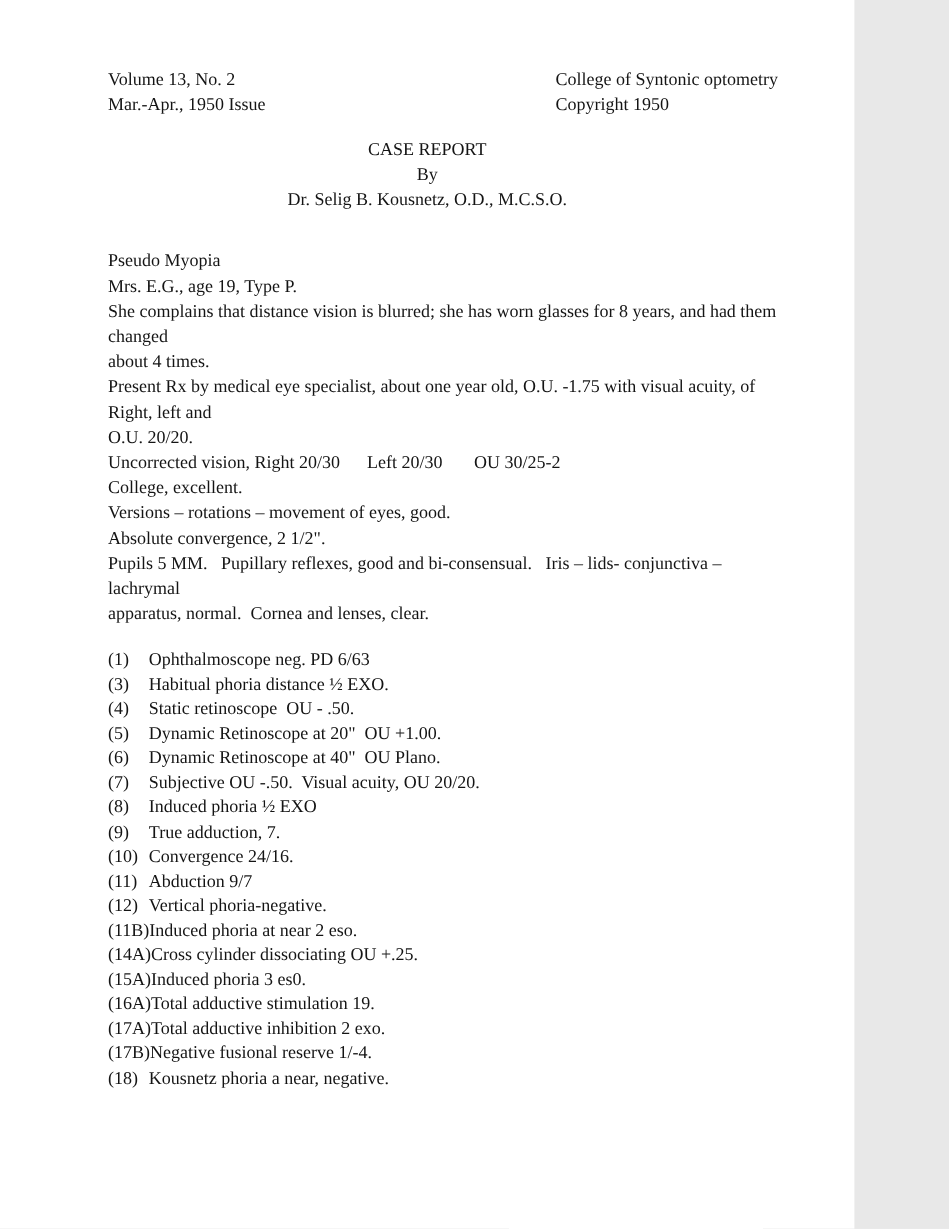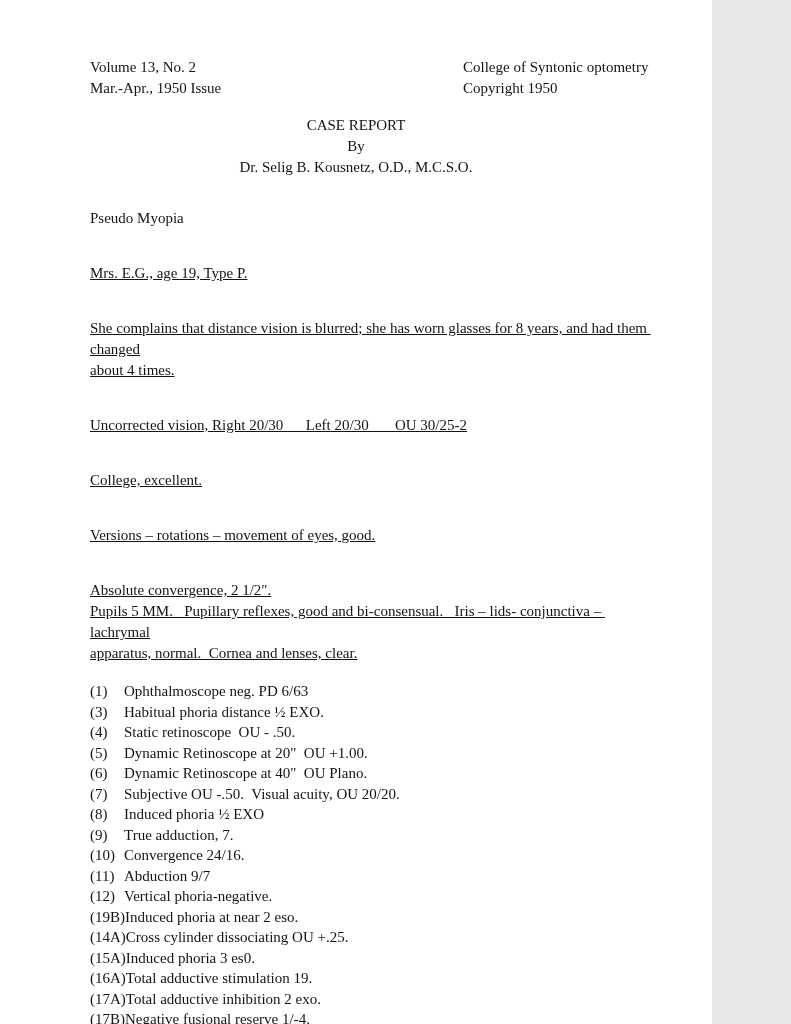--- a/index.html
+++ b/index.html
@@ -34,23 +34,22 @@
     margin: 16px -58px 0 -90px; 
     text-align: center;
   }
   .underlined {
     text-underline-offset: 2px;
   }
   .section-heading {
     margin-top: 30px;
   }
   p.doc-par {
-    margin-top: 34px;
+    margin-top: 0;
     white-space: pre-wrap;
-    text-decoration: underline;
   }
   .findings {
     margin-top: 17px;
   }
   .finding-row {
     display: flex;
     line-height: 20.5px;
     white-space: pre-wrap;
   }
   .finding-num {
@@ -83,20 +82,22 @@
     <div>Dr. Selig B. Kousnetz, O.D., M.C.S.O.</div>
   </div>
 
   <div class="section-heading"><span class="underlined">Pseudo Myopia</span></div>
 
   <p class="doc-par">Mrs. E.G., age 19, Type P.</p>
 
   <p class="doc-par">She complains that distance vision is blurred; she has worn glasses for 8 years, and had them changed
 about 4 times.</p>
 
+  <p class="doc-par">Present Rx by medical eye specialist, about one year old, O.U. -1.75 with visual acuity, of Right, left and
+O.U. 20/20.</p>
 
   <p class="doc-par">Uncorrected vision, Right 20/30      Left 20/30       OU 30/25-2</p>
 
   <p class="doc-par">College, excellent.</p>
 
   <p class="doc-par">Versions – rotations – movement of eyes, good.</p>
 
   <p class="doc-par">Absolute convergence, 2 1/2".
 Pupils 5 MM.   Pupillary reflexes, good and bi-consensual.   Iris – lids- conjunctiva – lachrymal
 apparatus, normal.  Cornea and lenses, clear.</p>
@@ -106,21 +107,21 @@
     <div class="finding-row"><span class="finding-num">(3)</span><span class="finding-text">Habitual phoria distance ½ EXO.</span></div>
     <div class="finding-row"><span class="finding-num">(4)</span><span class="finding-text">Static retinoscope  OU - .50.</span></div>
     <div class="finding-row"><span class="finding-num">(5)</span><span class="finding-text">Dynamic Retinoscope at 20"  OU +1.00.</span></div>
     <div class="finding-row"><span class="finding-num">(6)</span><span class="finding-text">Dynamic Retinoscope at 40"  OU Plano.</span></div>
     <div class="finding-row"><span class="finding-num">(7)</span><span class="finding-text">Subjective OU -.50.  Visual acuity, OU 20/20.</span></div>
     <div class="finding-row"><span class="finding-num">(8)</span><span class="finding-text">Induced phoria ½ EXO</span></div>
     <div class="finding-row"><span class="finding-num">(9)</span><span class="finding-text">True adduction, 7.</span></div>
     <div class="finding-row"><span class="finding-num">(10)</span><span class="finding-text">Convergence 24/16.</span></div>
     <div class="finding-row"><span class="finding-num">(11)</span><span class="finding-text">Abduction 9/7</span></div>
     <div class="finding-row"><span class="finding-num">(12)</span><span class="finding-text">Vertical phoria-negative.</span></div>
-    <div class="finding-row"><span class="finding-num">(19B)</span><span class="finding-text">Induced phoria at near 2 eso.</span></div>
+    <div class="finding-row"><span class="finding-num">(11B)</span><span class="finding-text">Induced phoria at near 2 eso.</span></div>
     <div class="finding-row"><span class="finding-num">(14A)</span><span class="finding-text">Cross cylinder dissociating OU +.25.</span></div>
     <div class="finding-row"><span class="finding-num">(15A)</span><span class="finding-text">Induced phoria 3 es0.</span></div>
     <div class="finding-row"><span class="finding-num">(16A)</span><span class="finding-text">Total adductive stimulation 19.</span></div>
     <div class="finding-row"><span class="finding-num">(17A)</span><span class="finding-text">Total adductive inhibition 2 exo.</span></div>
     <div class="finding-row"><span class="finding-num">(17B)</span><span class="finding-text">Negative fusional reserve 1/-4.</span></div>
     <div class="finding-row"><span class="finding-num">(18)</span><span class="finding-text">Kousnetz phoria a near, negative.</span></div>
   </div>
 
 </div>
 

